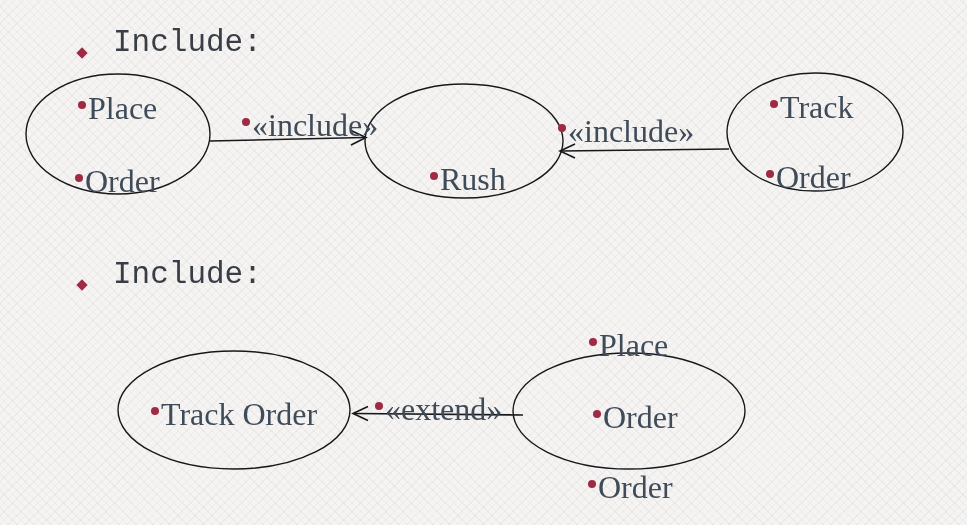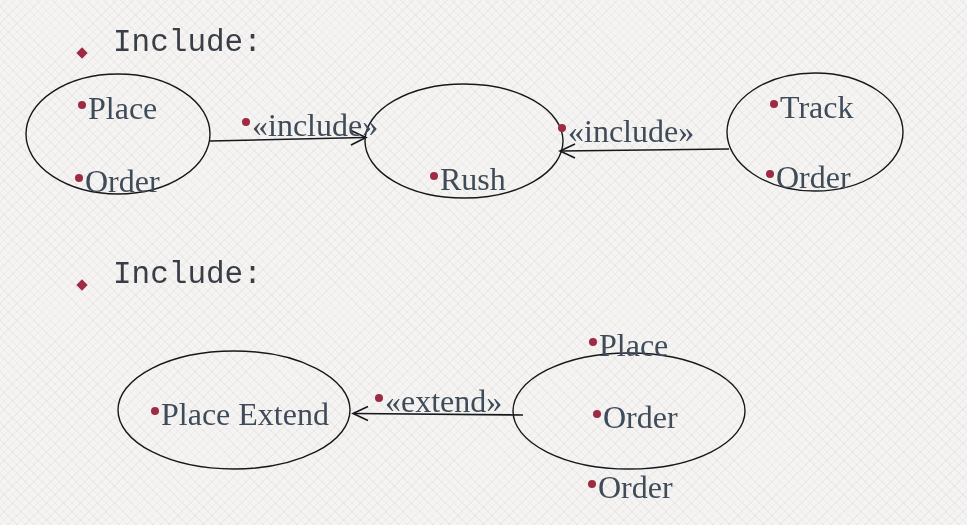--- a/index.html
+++ b/index.html
@@ -144,24 +144,24 @@
     <span class="dot"></span>
     <span>Track</span>
   </div>
   <div class="uc-line" style="left:766px; top:161px;">
     <span class="dot"></span>
     <span>Order</span>
   </div>
 
   <div class="uc-line" style="left:151px; top:398px;">
     <span class="dot"></span>
-    <span>Place Extend</span>
+    <span>Track Order</span>
   </div>
 
-  <div class="uc-line" style="left:375px; top:385px;">
+  <div class="uc-line" style="left:375px; top:393px;">
     <span class="dot"></span>
     <span>«extend»</span>
   </div>
 
   <div class="uc-line" style="left:589px; top:329px;">
     <span class="dot"></span>
     <span>Place</span>
   </div>
   <div class="uc-line" style="left:593px; top:401px;">
     <span class="dot"></span>

